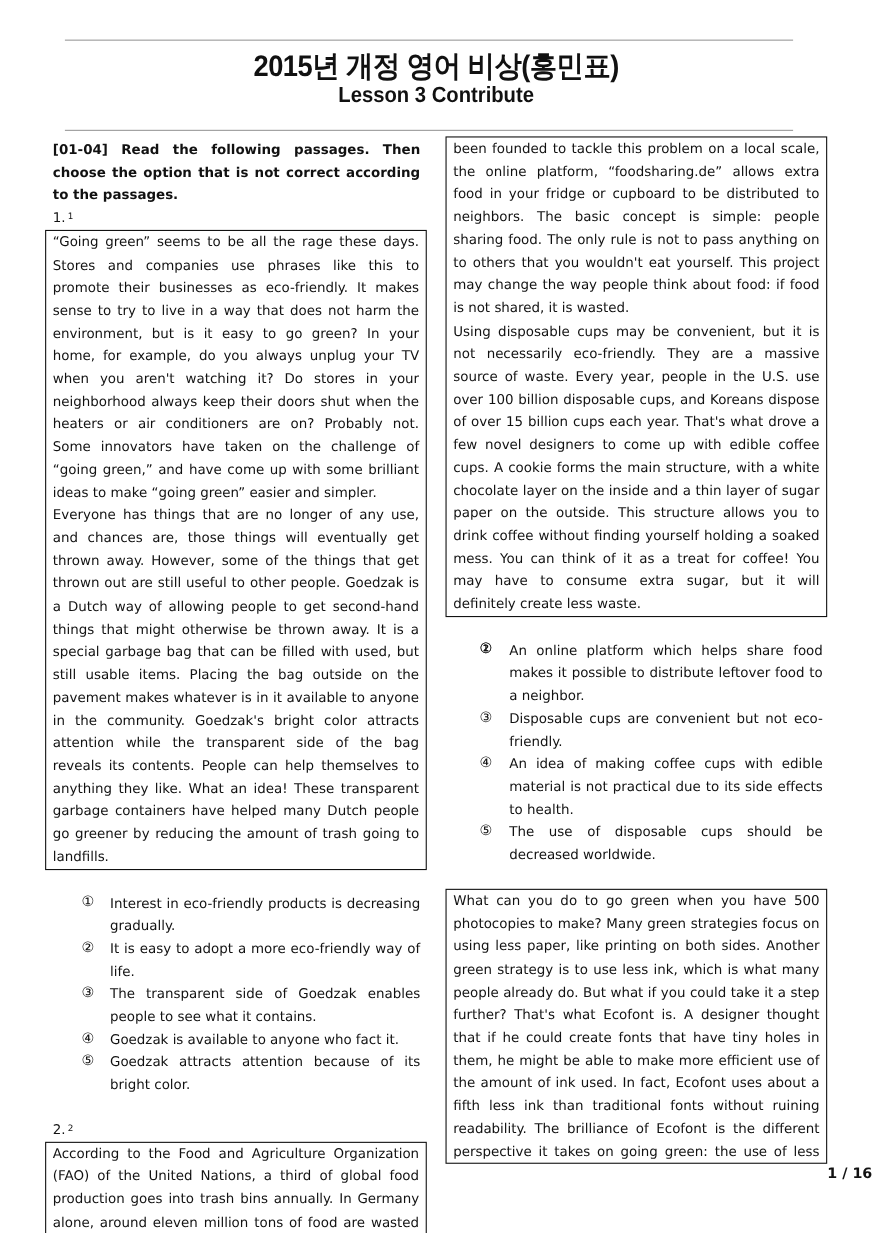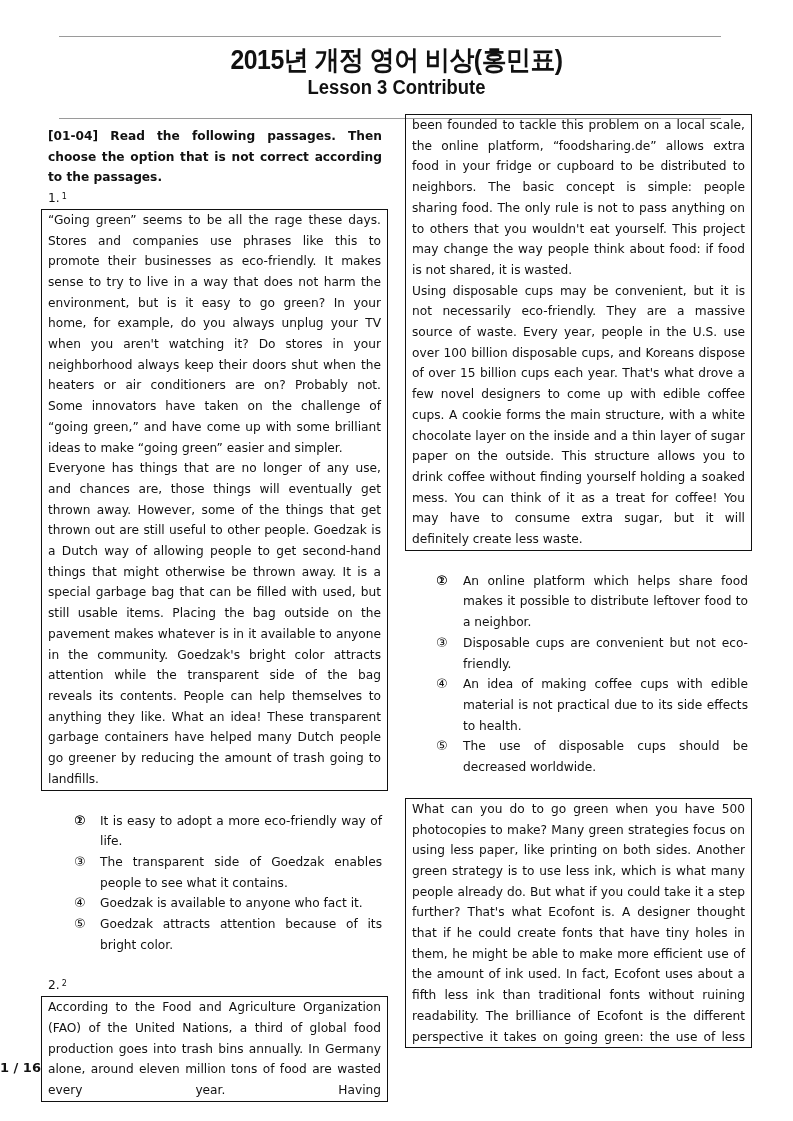--- a/index.html
+++ b/index.html
@@ -15,57 +15,57 @@
       font-family: "Liberation Sans", sans-serif; font-weight: bold; font-size: 27px;
       letter-spacing: -0.5px; transform: scaleX(0.92); transform-origin: center;
     }
     .subtitle {
       position: absolute; left: 0; width: 793px; top: 76px; text-align: center;
       font-family: "Liberation Sans", sans-serif; font-weight: bold; font-size: 20px;
       transform: scaleX(0.92); transform-origin: center;
     }
     .col { position: absolute; font-size: 12.2px; line-height: 20.7px; }
     .col.left { left: 41px; width: 347px; top: 126px; }
-    .col.right { left: 405px; width: 347px; top: 114px; }
+    .col.right { left: 405px; width: 347px; top: 124px; }
     .instr { font-weight: bold; padding-left: 7px; padding-right: 6px; text-align: justify; text-align-last: left; }
     .qnum { font-weight: normal; padding-left: 7px; }
     .qnum sup { font-size: 8px; vertical-align: top; position: relative; top: -1px; margin-left: 2px; }
     .box {
       border: 1.3px solid #111; padding: 0 6px 0 6px; text-align: justify;
       box-sizing: border-box;
     }
     .box p { margin: 0; }
     .opts { list-style: none; margin: 0; padding: 0; }
     .opts li { position: relative; padding-left: 59px; padding-right: 6px; text-align: justify; }
     .opts li .mark { position: absolute; left: 33px; top: 0; font-size: 13px; }
     .right .opts li { padding-left: 58px; padding-right: 4px; }
     .right .opts li .mark { left: 31px; }
     .footer {
-      position: absolute; left: 0; width: 793px; top: 1060px; text-align: left;
+      position: absolute; left: 0; width: 793px; top: 1060px; text-align: right;
       font-weight: bold; font-size: 13px;
     }
   </style>
 </head>
 <body>
 
 <div class="rule top"></div>
 <div class="title">2015년 개정 영어 비상(홍민표)</div>
 <div class="subtitle">Lesson 3 Contribute</div>
 <div class="rule bottom"></div>
 
 <div class="col left">
   <div class="instr">[01-04] Read the following passages. Then choose the option that is not correct according to the passages.</div>
   <div class="qnum"><span>1.</span><sup>1</sup></div>
   <div class="box">
     <p>“Going green” seems to be all the rage these days. Stores and companies use phrases like this to promote their businesses as eco-friendly. It makes sense to try to live in a way that does not harm the environment, but is it easy to go green? In your home, for example, do you always unplug your TV when you aren't watching it? Do stores in your neighborhood always keep their doors shut when the heaters or air conditioners are on? Probably not. Some innovators have taken on the challenge of “going green,” and have come up with some brilliant ideas to make “going green” easier and simpler.</p>
     <p>Everyone has things that are no longer of any use, and chances are, those things will eventually get thrown away. However, some of the things that get thrown out are still useful to other people. Goedzak is a Dutch way of allowing people to get second-hand things that might otherwise be thrown away. It is a special garbage bag that can be filled with used, but still usable items. Placing the bag outside on the pavement makes whatever is in it available to anyone in the community. Goedzak's bright color attracts attention while the transparent side of the bag reveals its contents. People can help themselves to anything they like. What an idea! These transparent garbage containers have helped many Dutch people go greener by reducing the amount of trash going to landfills.</p>
   </div>
   <div style="height:20px"></div>
   <ul class="opts">
-    <li><span class="mark">①</span></li>
+    <li><span class="mark">①</span><span>Interest in eco-friendly products is decreasing gradually.</span></li>
     <li><span class="mark">②</span><span>It is easy to adopt a more eco-friendly way of life.</span></li>
     <li><span class="mark">③</span><span>The transparent side of Goedzak enables people to see what it contains.</span></li>
     <li><span class="mark">④</span><span>Goedzak is available to anyone who fact it.</span></li>
     <li><span class="mark">⑤</span><span>Goedzak attracts attention because of its bright color.</span></li>
   </ul>
   <div style="height:20px"></div>
   <div class="qnum"><span>2.</span><sup>2</sup></div>
   <div class="box">
     <p style="text-align-last: justify;">According to the Food and Agriculture Organization (FAO) of the United Nations, a third of global food production goes into trash bins annually. In Germany alone, around eleven million tons of food are wasted every year. Having</p>
   </div>

